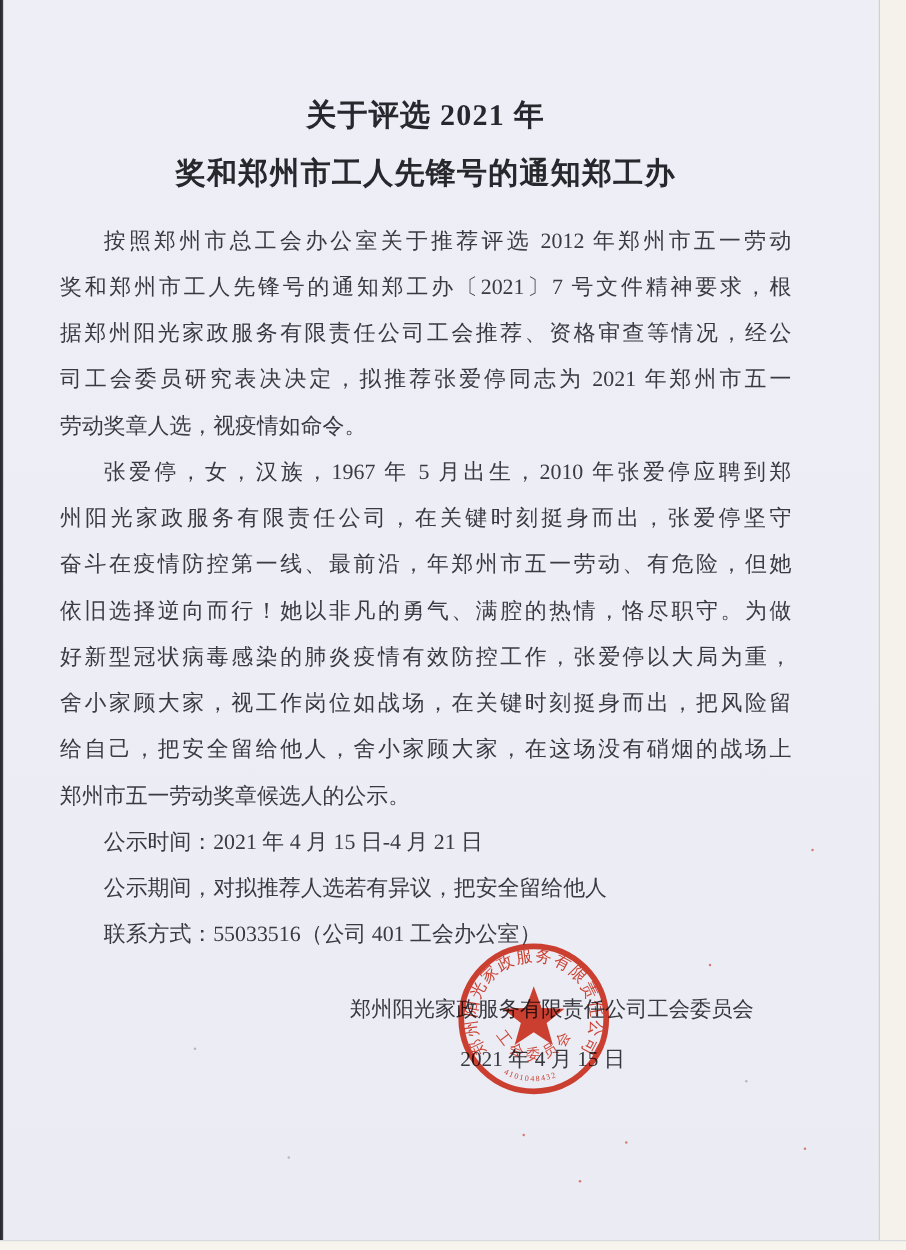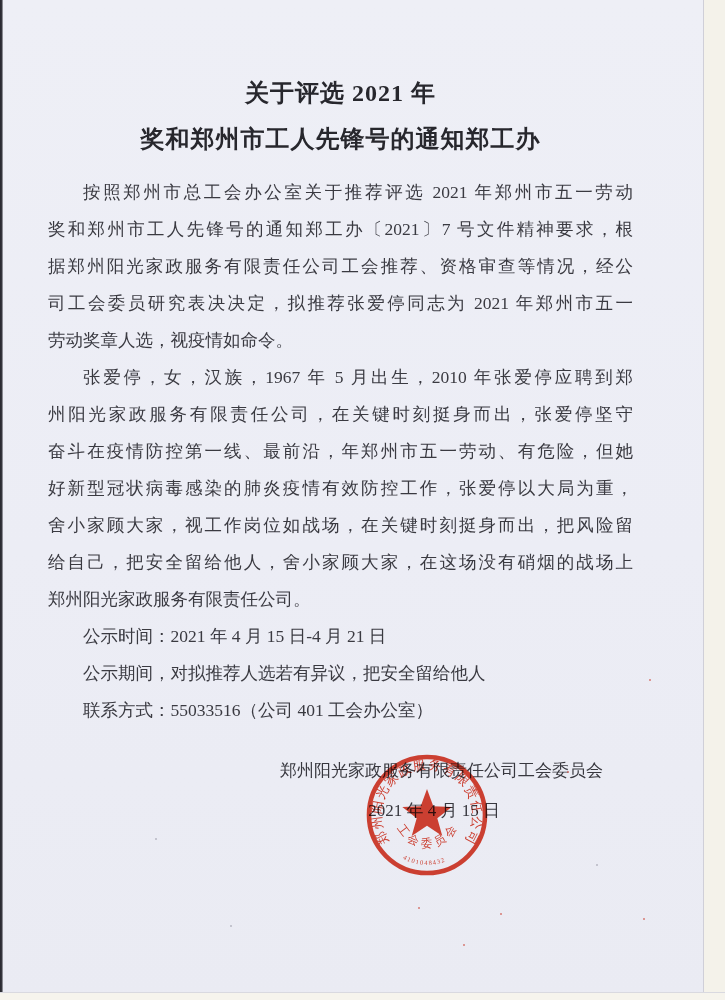--- a/index.html
+++ b/index.html
@@ -43,33 +43,34 @@
   <div class="edge-bottom"></div>
 
   <div class="doc">
 
     <div class="title">
       <div>关于评选 2021 年</div>
       <div>奖和郑州市工人先锋号的通知郑工办</div>
     </div>
 
     <div class="body">
-      <div class="bline fill indent">按照郑州市总工会办公室关于推荐评选 2021 年郑州市五一劳动</div>
+      <div class="bline fill indent">按照郑州市总工会办公室关于推荐评选 2012 年郑州市五一劳动</div>
       <div class="bline fill">奖和郑州市工人先锋号的通知郑工办〔2021〕7 号文件精神要求，根</div>
       <div class="bline fill">据郑州阳光家政服务有限责任公司工会推荐、资格审查等情况，经公</div>
       <div class="bline fill">司工会委员研究表决决定，拟推荐张爱停同志为 2021 年郑州市五一</div>
       <div class="bline">劳动奖章人选，视疫情如命令。</div>
 
       <div class="bline fill indent">张爱停，女，汉族，1967 年 5 月出生，2010 年张爱停应聘到郑</div>
       <div class="bline fill">州阳光家政服务有限责任公司，在关键时刻挺身而出，张爱停坚守</div>
       <div class="bline fill">奋斗在疫情防控第一线、最前沿，年郑州市五一劳动、有危险，但她</div>
+      <div class="bline fill">依旧选择逆向而行！她以非凡的勇气、满腔的热情，恪尽职守。为做</div>
       <div class="bline fill">好新型冠状病毒感染的肺炎疫情有效防控工作，张爱停以大局为重，</div>
       <div class="bline fill">舍小家顾大家，视工作岗位如战场，在关键时刻挺身而出，把风险留</div>
       <div class="bline fill">给自己，把安全留给他人，舍小家顾大家，在这场没有硝烟的战场上</div>
-      <div class="bline">郑州阳光家政服务有限责任公司。</div>
+      <div class="bline">郑州市五一劳动奖章候选人的公示。</div>
 
       <div class="bline indent">公示时间：2021 年 4 月 15 日-4 月 21 日</div>
       <div class="bline indent">公示期间，对拟推荐人选若有异议，把安全留给他人</div>
       <div class="bline indent">联系方式：55033516（公司 401 工会办公室）</div>
     </div>
 
     <div class="sig">郑州阳光家政服务有限责任公司工会委员会</div>
     <div class="date">2021 年 4 月 15 日</div>
   </div>
 

